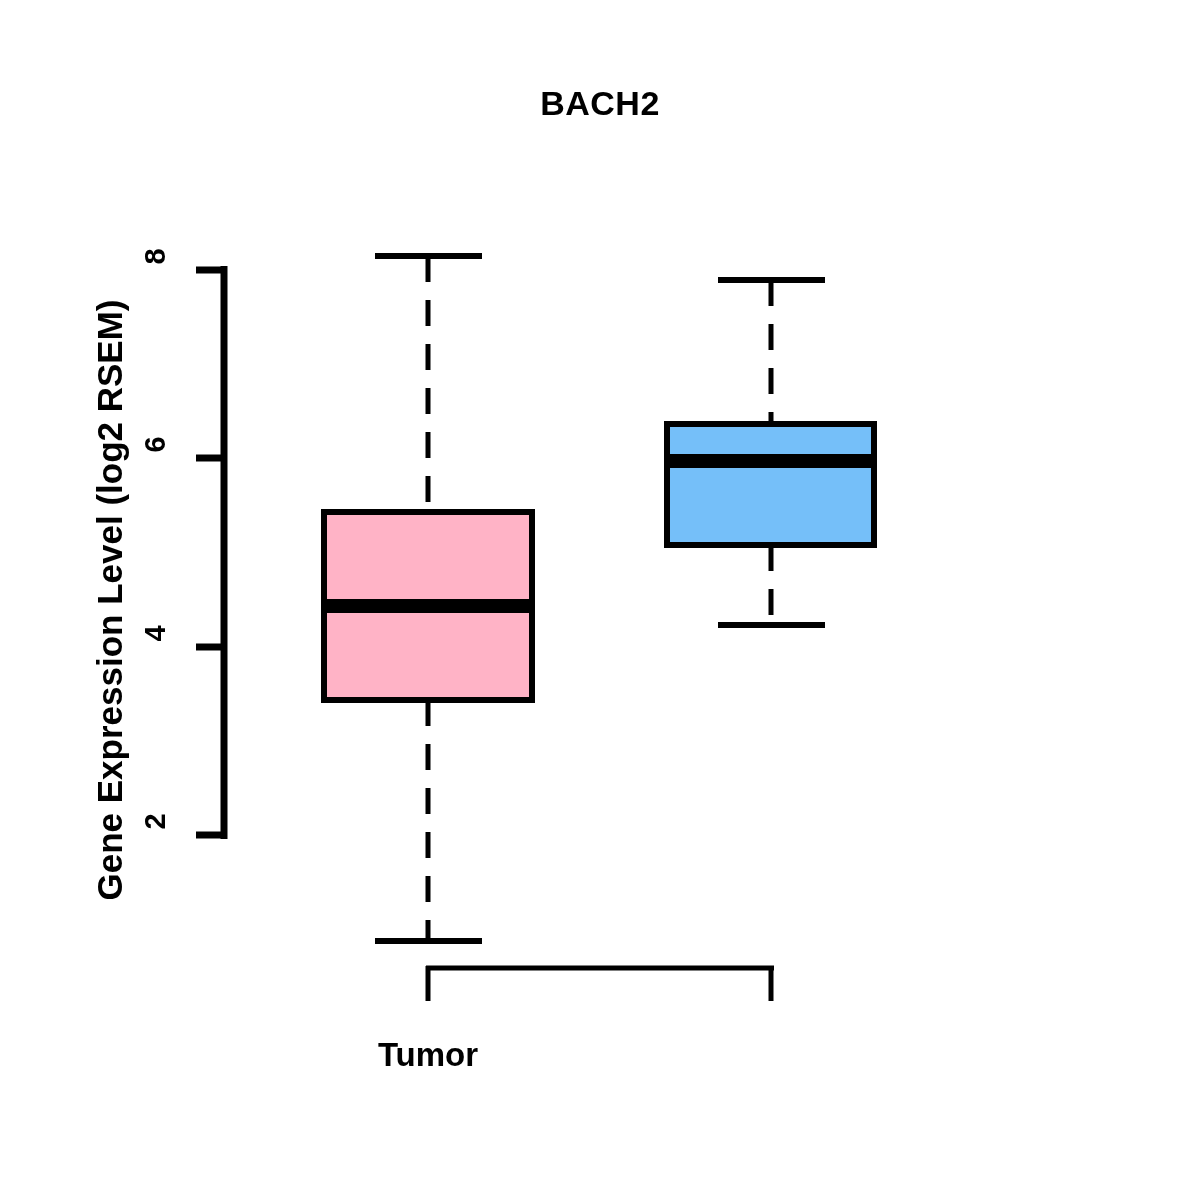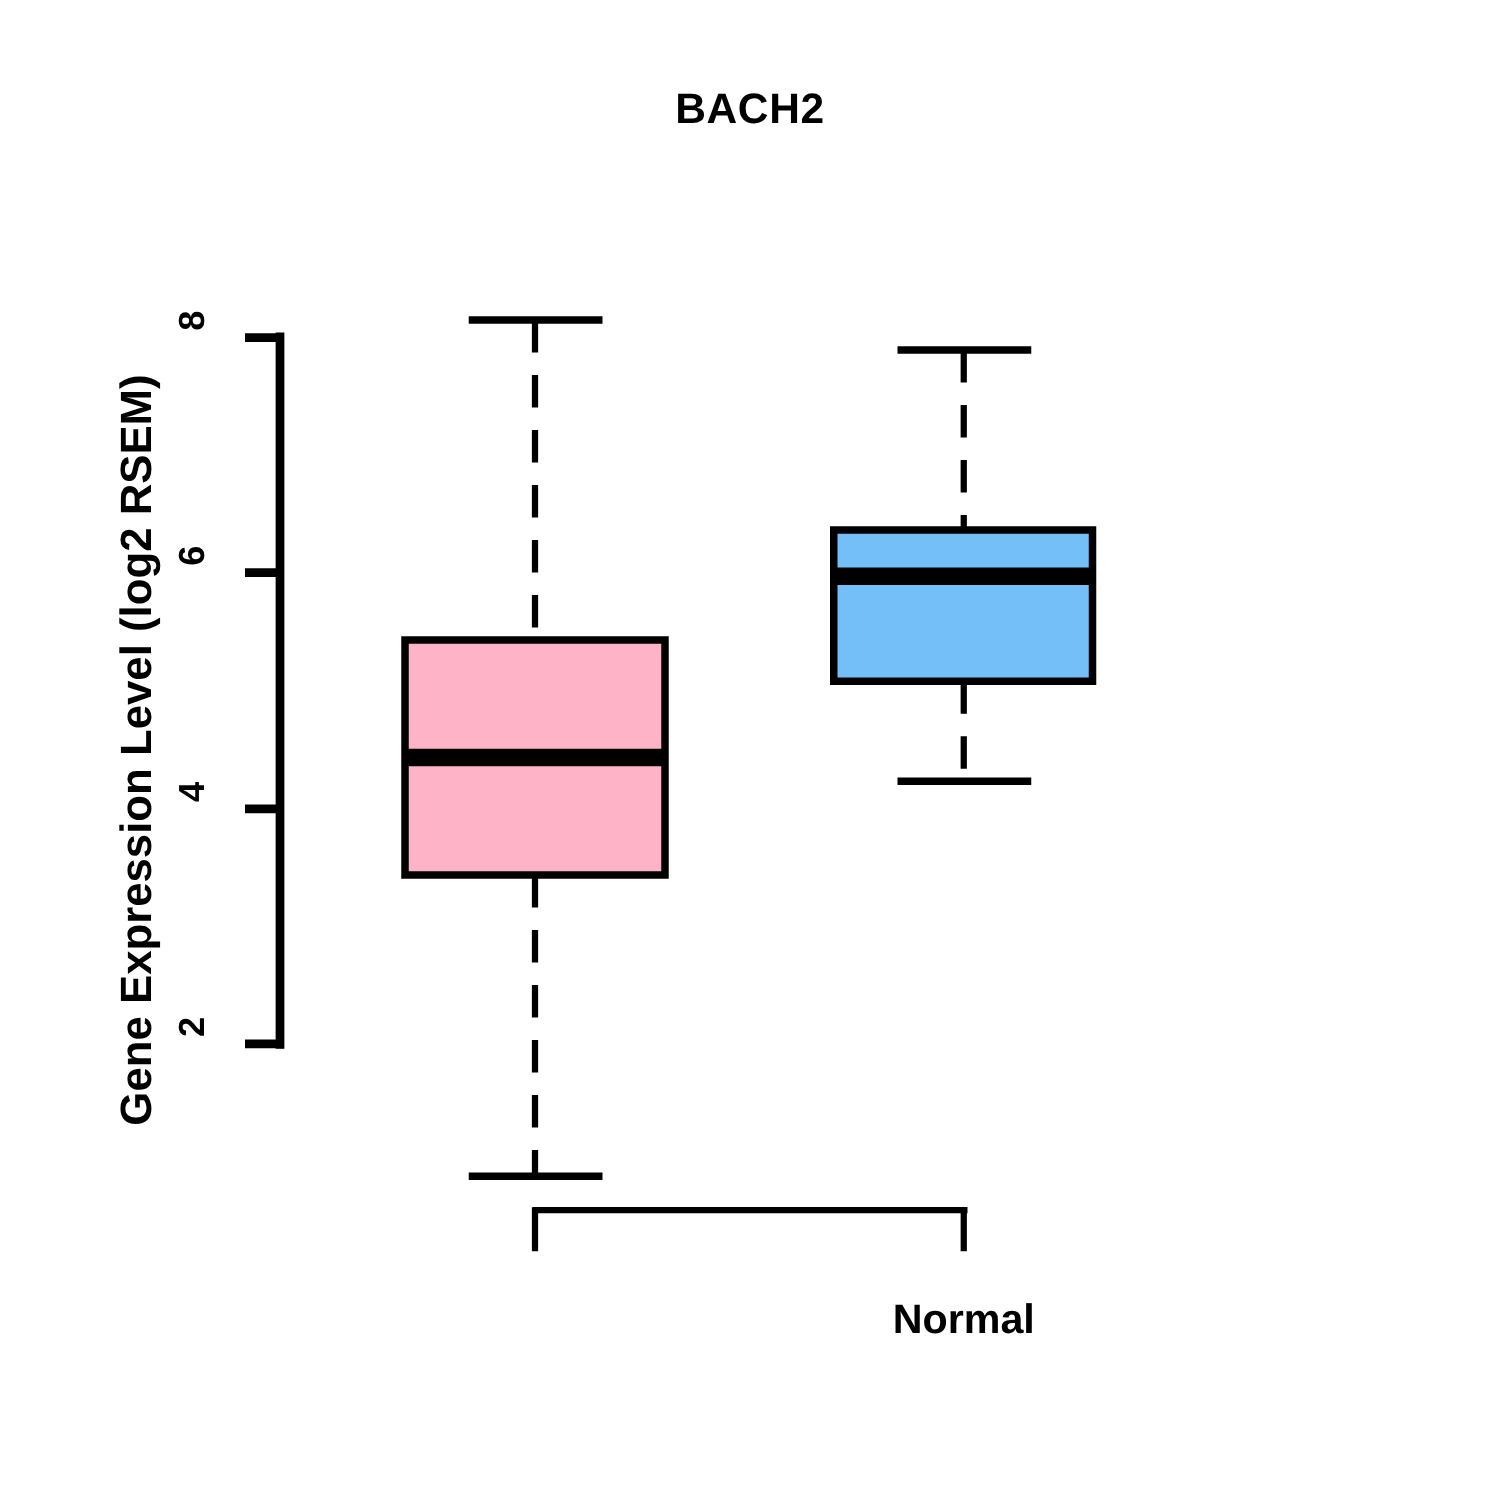--- a/index.html
+++ b/index.html
@@ -13,21 +13,21 @@
     height: 1200px;
     background: #ffffff;
     font-family: "Liberation Sans", sans-serif;
     overflow: hidden;
   }
 
   
   #chart-title {
     position: absolute;
     left: 0;
-    top: 68px;
+    top: 84px;
     width: 1200px;
     text-align: center;
     font-size: 34px;
     font-weight: bold;
     color: #000000;
     letter-spacing: 0.5px;
   }
   #chart-subtitle {
     position: absolute;
     left: 0;
@@ -143,15 +143,15 @@
     </g>
 
     <g>
       <line x1="426" y1="968" x2="774" y2="968" stroke="#000" stroke-width="5"></line>
       <line x1="428" y1="966" x2="428" y2="1001" stroke="#000" stroke-width="5"></line>
       <line x1="771" y1="966" x2="771" y2="1001" stroke="#000" stroke-width="5"></line>
     </g>
 
   </svg>
 
-  <div class="x-tick-label" style="left:621px;">Normal</div>
+  <div class="x-tick-label" style="left:278px;">Tumor</div>
 
 </div>
 
 </body></html>

